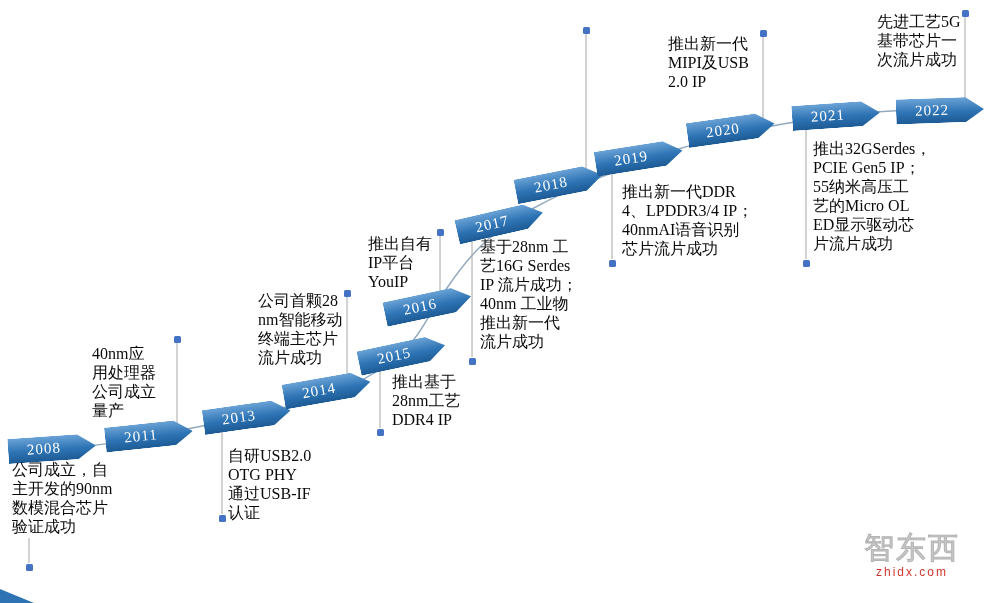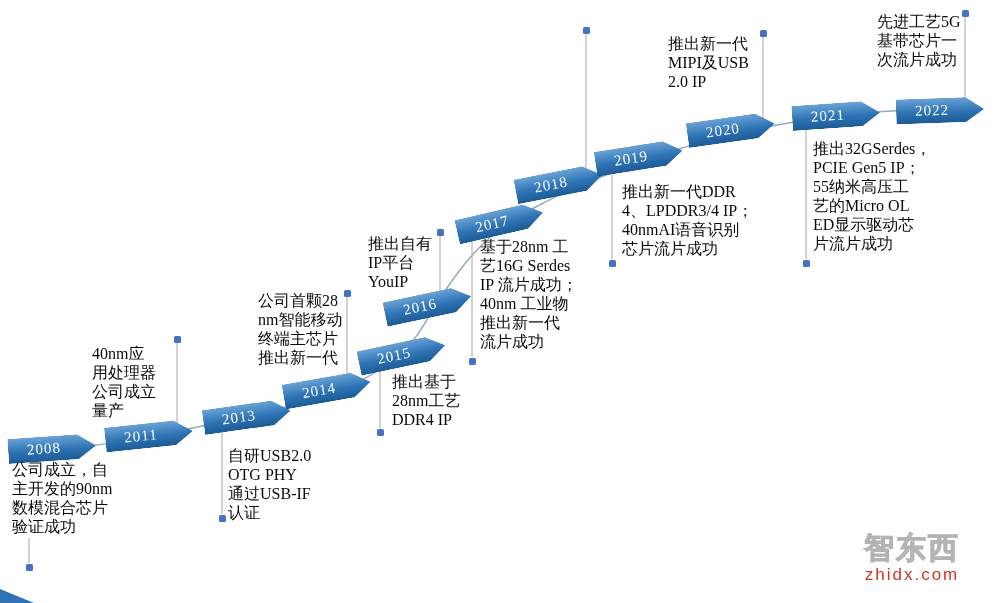--- a/index.html
+++ b/index.html
@@ -27,27 +27,27 @@
     color:#ffffff;font-size:15px;letter-spacing:1px;
   }
   .note{
     position:absolute;
     white-space:pre-line;
     font-size:16px;line-height:19px;
     color:var(--text-black,#0a0a0a);
   }
   .watermark{position:absolute;left:864px;top:528px;text-align:center;}
   .wm-text{
-    font-size:30px;font-weight:bold;letter-spacing:2px;
+    font-size:30px;font-weight:normal;letter-spacing:2px;
     color:var(--watermark-gray,#c9c9c9);
     -webkit-text-stroke:1px #b3b3b3;
   }
   .wm-sub{
     margin-top:-4px;
-    font-size:17px;letter-spacing:2px;
+    font-size:12px;letter-spacing:2px;
     color:var(--watermark-red,#d0342c);
     font-family:"Liberation Sans","DejaVu Sans",sans-serif;
   }
   .corner-wedge{
     position:absolute;left:0;top:589px;width:34px;height:14px;
     background:var(--arrow-blue,#2e74b5);
     clip-path:polygon(0 0,100% 100%,0 100%);
   }
 </style>
 </head>
@@ -130,21 +130,21 @@
 用处理器
 公司成立
 量产</div>
   <div class="note" style="left:228px;top:446px;width:100px">自研USB2.0
 OTG PHY
 通过USB-IF
 认证</div>
   <div class="note" style="left:258px;top:291px;width:92px">公司首颗28
 nm智能移动
 终端主芯片
-推出新一代</div>
+流片成功</div>
   <div class="note" style="left:392px;top:372px;width:82px">推出基于
 28nm工艺
 DDR4 IP</div>
   <div class="note" style="left:368px;top:234px;width:78px">推出自有
 IP平台
 YouIP</div>
   <div class="note" style="left:480px;top:237px;width:116px">基于28nm 工
 艺16G Serdes
 IP 流片成功；
 40nm 工业物

